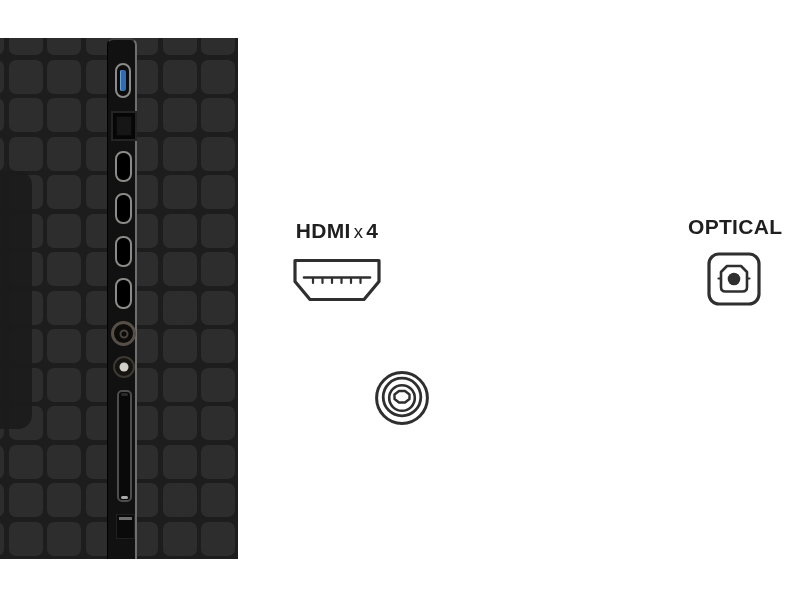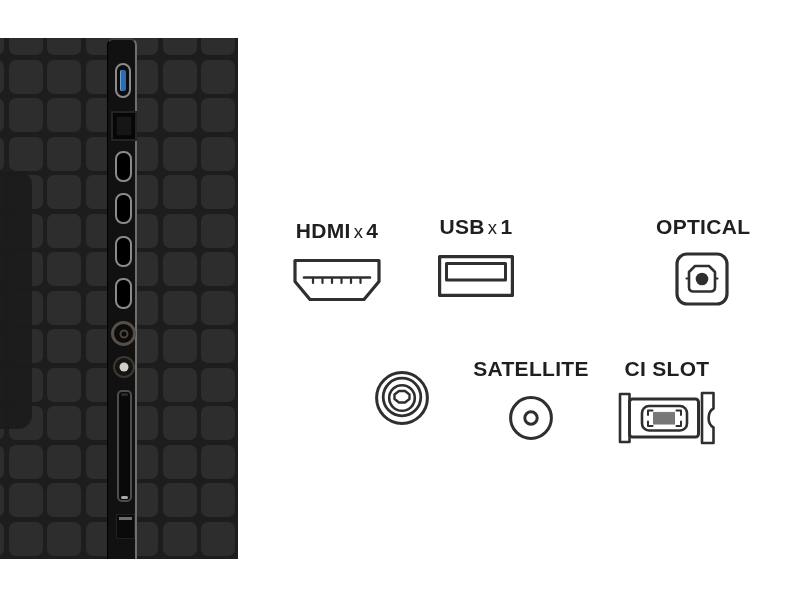--- a/index.html
+++ b/index.html
@@ -189,63 +189,36 @@
     <div class="port-label">
       <span>HDMI</span><span class="x">x</span><span>4</span>
     </div>
     <svg class="icon" width="92" height="44" viewBox="0 0 92 44" style="margin-top:15px">
       <path d="M4,2.5 H88 V23.5 L73,41.5 H19 L4,23.5 Z" stroke-width="3.2"></path>
       <path d="M13,19.5 H79" stroke-width="2.6"></path>
       <path d="M22,20v5 M31.5,20v5 M41,20v5 M50.5,20v5 M60,20v5 M69.5,20v5" stroke-width="2.2"></path>
     </svg>
   </div>
 
-  <div class="port-group" style="left:420px;top:216px;width:112px">
-    <div class="port-label">
-      <span>USB</span><span class="x">x</span><span>1</span>
-    </div>
-    <svg class="icon" width="76" height="42" viewBox="0 0 76 42" style="margin-top:16px">
-      <rect x="1.6" y="1.6" width="72.8" height="38.8" stroke-width="3.2"></rect>
-      <rect x="8.5" y="8.5" width="59" height="16.5" stroke-width="3"></rect>
-    </svg>
-  </div>
-
-
-  <div class="port-group" style="left:656px;top:216px;width:92px">
+
+
+  <div class="port-group" style="left:688px;top:216px;width:92px">
     <div class="port-label">OPTICAL</div>
     <svg class="icon" width="54" height="54" viewBox="0 0 54 54" style="margin-top:14px">
       <rect x="2" y="2" width="50" height="50" rx="10" stroke-width="3.2"></rect>
       <path d="M14,20 L20,14 H34 L40,20 V35 Q40,39.5 35.5,39.5 H18.5 Q14,39.5 14,35 Z" stroke-width="2.6"></path>
       <path d="M11.5,26.5 H14 M40,26.5 H42.5" stroke-width="2.2"></path>
       <circle class="fill" cx="27" cy="27" r="6.3"></circle>
     </svg>
   </div>
 
   <div class="port-group" style="left:354px;top:358px;width:96px">
     <svg class="icon" width="58" height="58" viewBox="0 0 58 58" style="margin-top:11px">
       <circle cx="29" cy="29" r="25.4" stroke-width="3"></circle>
       <circle cx="29" cy="28" r="18.8" stroke-width="2.8"></circle>
       <circle cx="29" cy="29" r="12.8" stroke-width="2.6"></circle>
       <path d="M21.5,25.5 L26,22 H32 L36.5,25.5 V30 L32,33.5 H26 L21.5,30 Z" stroke-width="2.4"></path>
     </svg>
   </div>
 
-  <div class="port-group" style="left:468px;top:358px;width:126px">
-    <div class="port-label">SATELLITE</div>
-    <svg class="icon" width="46" height="46" viewBox="0 0 46 46" style="margin-top:15px">
-      <circle cx="23" cy="23" r="20.4" stroke-width="3"></circle>
-      <circle cx="23" cy="23" r="6.2" stroke-width="3"></circle>
-    </svg>
-  </div>
-
-  <div class="port-group" style="left:614px;top:358px;width:106px">
-    <div class="port-label">CI SLOT</div>
-    <svg class="icon" width="100" height="58" viewBox="0 0 100 58" style="margin-top:9px">
-      <rect x="3" y="5" width="9.5" height="48" stroke-width="2.6"></rect>
-      <rect x="12.5" y="10" width="69" height="38" rx="3" stroke-width="3"></rect>
-      <rect x="25" y="17" width="45" height="24.5" rx="7" stroke-width="2.6"></rect>
-      <path d="M31,26 v-4.5 h4.5 M59.5,21.5 h4.5 v4.5 M31,32.5 v4.5 h4.5 M64,32.5 v4.5 h-4.5" stroke-width="2"></path>
-      <path d="M37,23.5 V35 M39,23.5 V35 M41,23.5 V35 M43,23.5 V35 M45,23.5 V35 M47,23.5 V35 M49,23.5 V35 M51,23.5 V35 M53,23.5 V35 M55,23.5 V35 M57,23.5 V35" stroke-width="1.3"></path>
-      <path d="M85,4 H96.5 V19.5 C90,23 90,35 96.5,38.5 V54 H85 Z" stroke-width="2.6"></path>
-    </svg>
-  </div>
+
 
 </div>
 
 </body></html>

